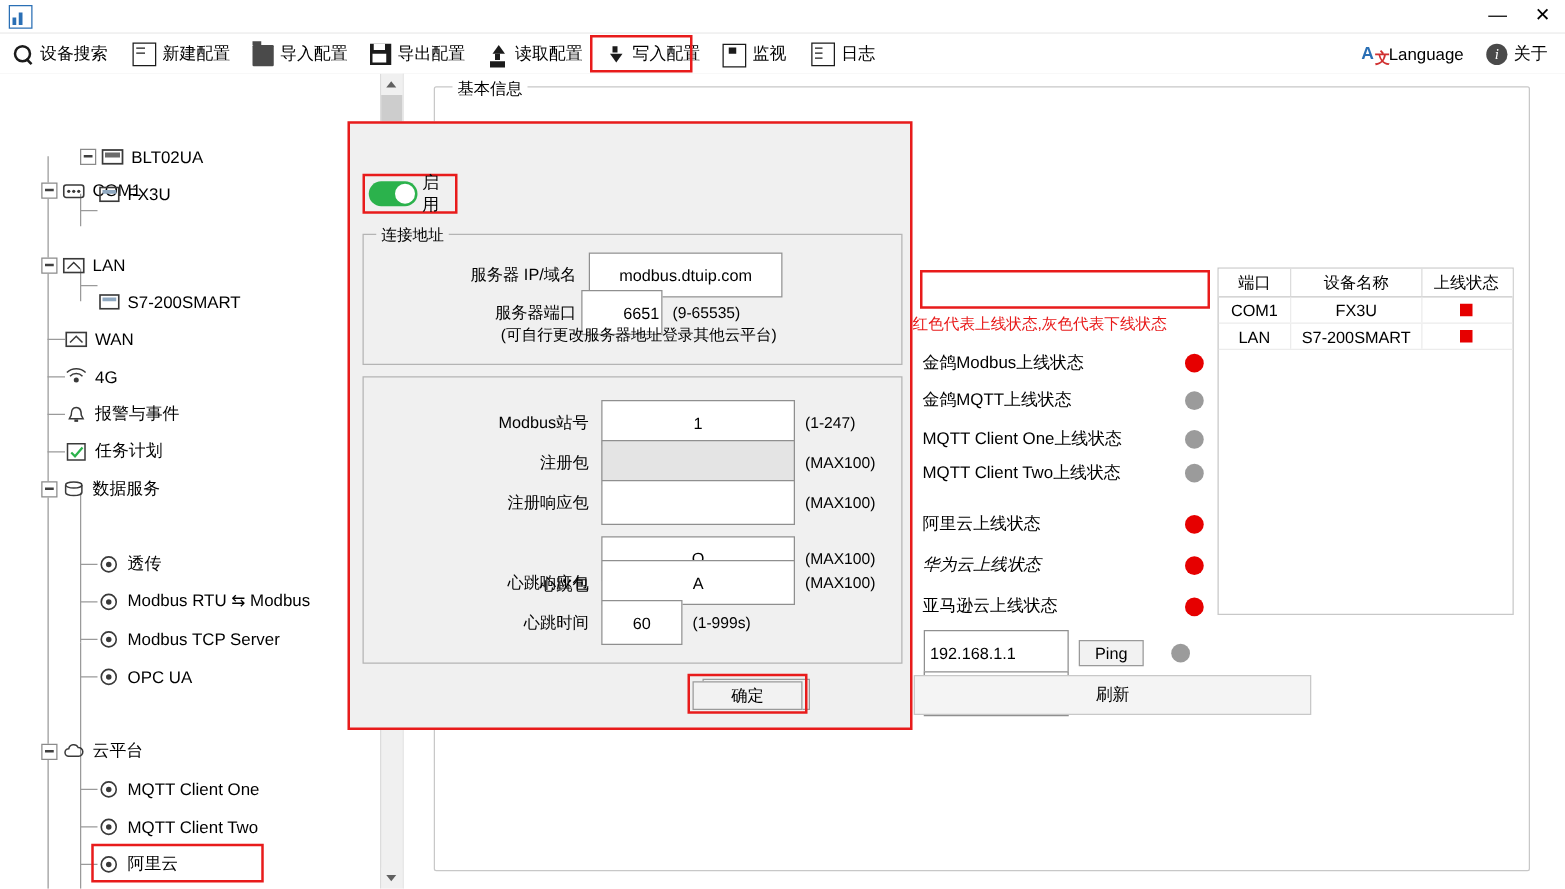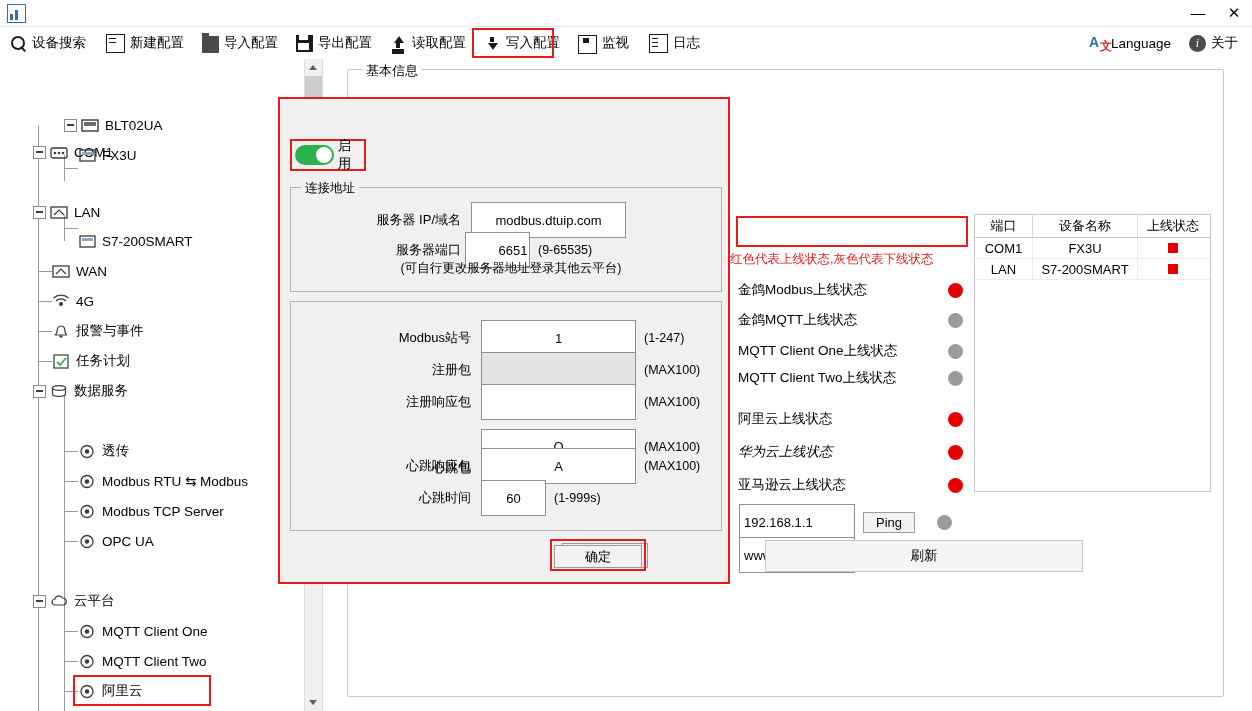--- a/index.html
+++ b/index.html
@@ -152,21 +152,21 @@
     border-right:1px solid #dcdcdc;box-sizing:border-box;
   }
   .dev-table .row{display:flex;height:20px;border-bottom:1px solid #ececec;}
   .dev-table .row div{
     font-size:13px;display:flex;align-items:center;justify-content:center;height:20px;
     border-right:1px solid #ececec;box-sizing:border-box;
   }
   .c1{width:58px;} .c2{width:105px;} .c3{width:70px;}
   .refresh-btn{
     position:absolute;left:408px;top:481px;width:316px;height:30px;
-    border:1px solid #c8c8c8;background:#f4f4f4;display:flex;align-items:center;justify-content:center;font-size:13.5px;margin-left:34px;
+    border:1px solid #c8c8c8;background:#f4f4f4;display:flex;align-items:center;justify-content:center;font-size:13.5px;
   }
   
   .dialog{
     position:absolute;left:278px;top:97px;width:452px;height:487px;
     background:#f0f0f0;border:2px solid #e81b1b;box-sizing:border-box;
   }
   .dlg-title{
     height:30px;background:#fff;display:flex;align-items:center;border-bottom:1px solid #dcdcdc;
   }
   .dlg-title .dico{

